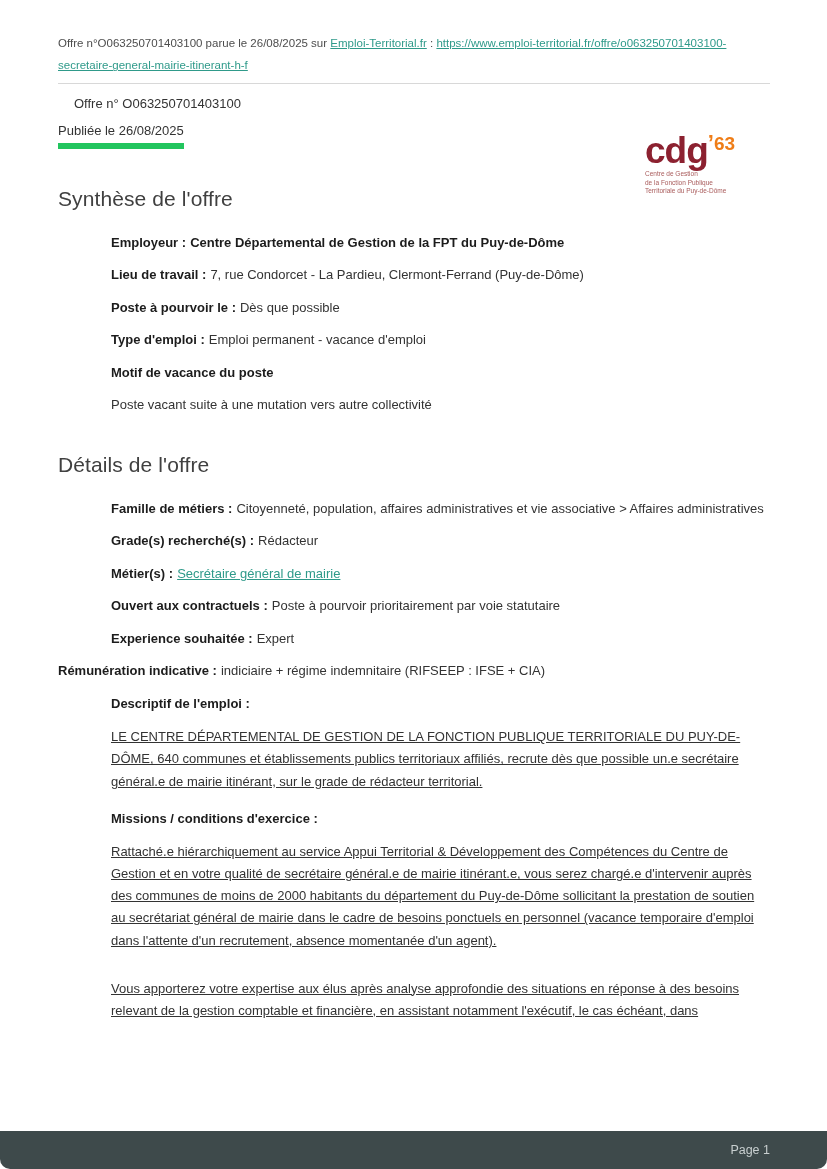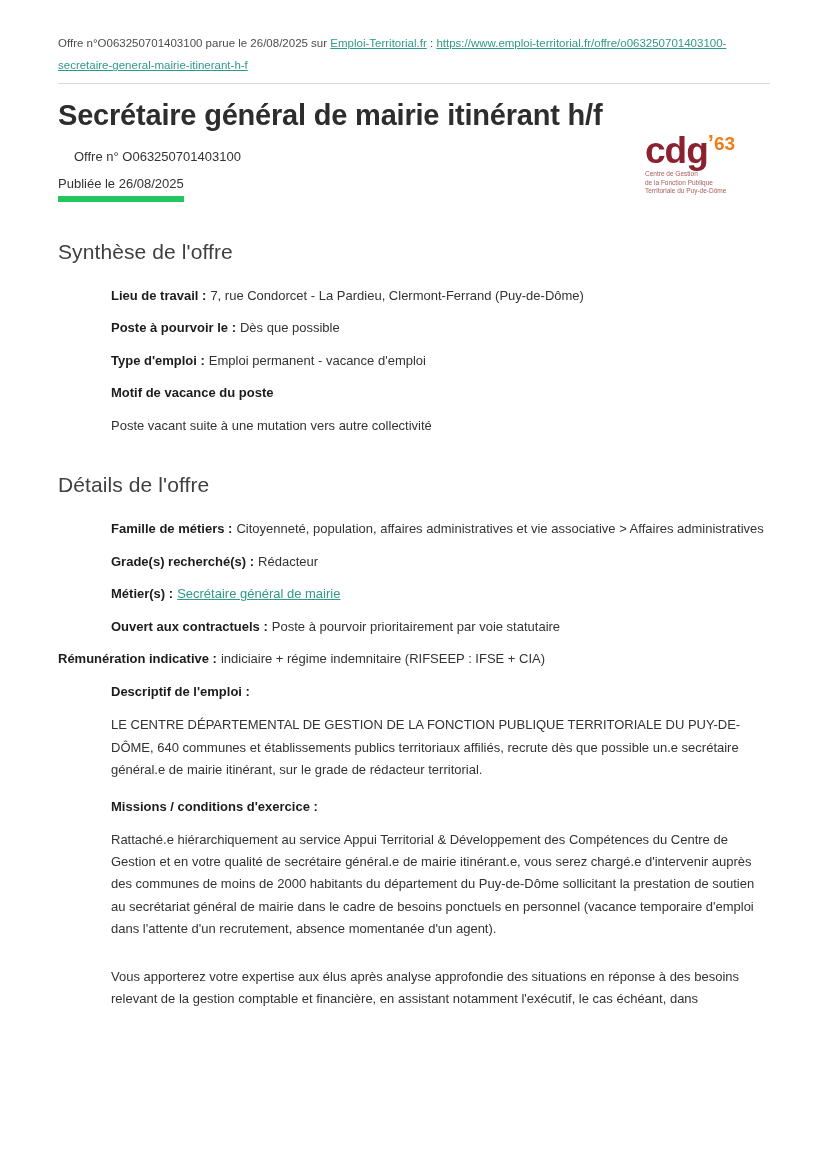--- a/index.html
+++ b/index.html
@@ -33,75 +33,79 @@
   h2.section{font-size:21px;font-weight:400;color:#404040;margin:38px 0 22px;letter-spacing:.1px;}
 
   .fields{margin-left:53px;}
   .field{font-size:13px;margin:0 0 13px;line-height:1.5;}
   .field.outdent{margin-left:-53px;}
   .label{font-weight:700;color:#1c1c1c;margin-right:4px;}
   .value{color:#333;}
   .value.bold{font-weight:700;color:#1c1c1c;}
   a.value-link{color:#2f9a8a;text-decoration:underline;cursor:pointer;}
 
-  .para{font-size:13px;line-height:1.7;margin:0 0 16px;color:#333;max-width:659px;}
+  .para{font-size:13px;line-height:1.7;margin:0 0 16px;color:#333;max-width:659px;text-decoration:underline;}
   .para-gap{margin-top:26px;}
 
   .footer{
     position:absolute;left:0;right:0;bottom:0;height:38px;background:#3e4a4b;
     color:#c8cfcf;display:flex;align-items:center;justify-content:flex-end;
     padding:0 57px;font-size:12.5px;border-radius:0 0 10px 10px;box-sizing:border-box;
   }
 </style>
 </head>
 <body>
 
 <div class="page">
   <div class="content">
 
     <p class="tophead"><span>Offre n°O063250701403100 parue le 26/08/2025 sur </span><a>Emploi-Territorial.fr</a><span> : </span><a>https://www.emploi-territorial.fr/offre/o063250701403100-secretaire-general-mairie-itinerant-h-f</a></p>
 
     <hr class="divider">
 
     <div class="title-block">
-      <h1 class="title">Secrétaire général de mairie itinérant h/f</h1>
       <div class="logo">
         <div class="logo-main">
           <span class="logo-cdg">cdg</span><span class="logo-apos">’</span><span class="logo-num">63</span>
         </div>
         <div class="logo-tagline">
           <div>Centre de Gestion</div>
           <div>de la Fonction Publique</div>
           <div>Territoriale du Puy-de-Dôme</div>
         </div>
       </div>
       <p class="offer-number">Offre n° O063250701403100</p>
       <p class="published"><span>Publiée le 26/08/2025</span></p>
     </div>
 
     <h2 class="section">Synthèse de l'offre</h2>
 
     <div class="fields">
+      <p class="field"><span class="label">Employeur :</span><span class="value bold">Centre Départemental de Gestion de la FPT du Puy-de-Dôme</span></p>
       <p class="field"><span class="label">Lieu de travail :</span><span class="value">7, rue Condorcet - La Pardieu, Clermont-Ferrand (Puy-de-Dôme)</span></p>
       <p class="field"><span class="label">Poste à pourvoir le :</span><span class="value">Dès que possible</span></p>
       <p class="field"><span class="label">Type d'emploi :</span><span class="value">Emploi permanent - vacance d'emploi</span></p>
       <p class="field"><span class="label">Motif de vacance du poste</span></p>
       <p class="field"><span class="value">Poste vacant suite à une mutation vers autre collectivité</span></p>
     </div>
 
     <h2 class="section">Détails de l'offre</h2>
 
     <div class="fields">
       <p class="field"><span class="label">Famille de métiers :</span><span class="value">Citoyenneté, population, affaires administratives et vie associative &gt; Affaires administratives</span></p>
       <p class="field"><span class="label">Grade(s) recherché(s) :</span><span class="value">Rédacteur</span></p>
       <p class="field"><span class="label">Métier(s) :</span><a class="value-link">Secrétaire général de mairie</a></p>
       <p class="field"><span class="label">Ouvert aux contractuels :</span><span class="value">Poste à pourvoir prioritairement par voie statutaire</span></p>
+      <p class="field"><span class="label">Experience souhaitée :</span><span class="value">Expert</span></p>
       <p class="field outdent"><span class="label">Rémunération indicative :</span><span class="value">indiciaire + régime indemnitaire (RIFSEEP : IFSE + CIA)</span></p>
       <p class="field"><span class="label">Descriptif de l'emploi :</span></p>
       <p class="para">LE CENTRE DÉPARTEMENTAL DE GESTION DE LA FONCTION PUBLIQUE TERRITORIALE DU PUY-DE-DÔME, 640 communes et établissements publics territoriaux affiliés, recrute dès que possible un.e secrétaire général.e de mairie itinérant, sur le grade de rédacteur territorial.</p>
       <p class="field"><span class="label">Missions / conditions d'exercice :</span></p>
       <p class="para">Rattaché.e hiérarchiquement au service Appui Territorial &amp; Développement des Compétences du Centre de Gestion et en votre qualité de secrétaire général.e de mairie itinérant.e, vous serez chargé.e d'intervenir auprès des communes de moins de 2000 habitants du département du Puy-de-Dôme sollicitant la prestation de soutien au secrétariat général de mairie dans le cadre de besoins ponctuels en personnel (vacance temporaire d'emploi dans l'attente d'un recrutement, absence momentanée d'un agent).</p>
       <p class="para para-gap">Vous apporterez votre expertise aux élus après analyse approfondie des situations en réponse à des besoins relevant de la gestion comptable et financière, en assistant notamment l'exécutif, le cas échéant, dans</p>
     </div>
 
   </div>
 
+  <div class="footer">
+    <span>Page 1</span>
+  </div>
 </div>
 
 </body></html>

